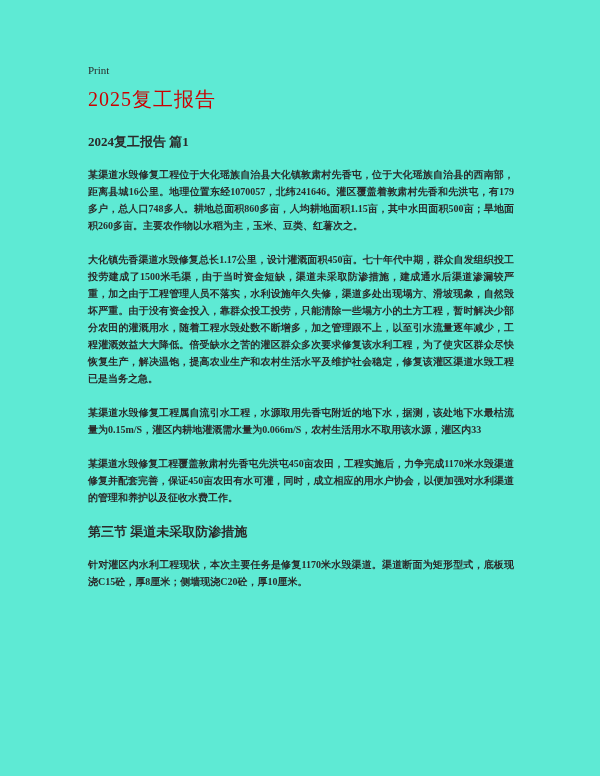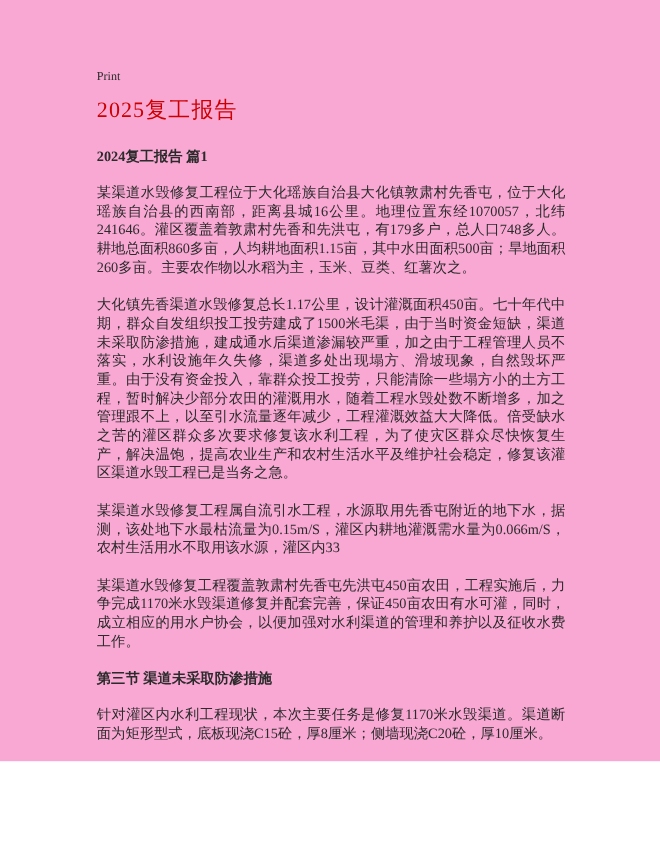--- a/index.html
+++ b/index.html
@@ -10,23 +10,23 @@
   body {
     width: 600px;
     height: 776px;
     overflow: hidden;
     font-family: "Liberation Serif", "DejaVu Serif", serif;
     color: #2b2b2b;
   }
   .page {
     box-sizing: border-box;
     width: 600px;
-    height: 692px;
+    height: 776px;
     padding: 64px 86px 40px 88px;
-    background: #f9a8d4;
+    background: #5eead4;
   }
   .print-link {
     font-size: 11px;
     color: #2b2b2b;
     margin: 0 0 10px 0;
     cursor: pointer;
   }
   .doc-title {
     text-align: left;
     font-size: 20px;
@@ -39,24 +39,25 @@
     font-size: 12.5px;
     margin: 20px 0 16px 0;
   }
   .article-title,
   .section-heading {
     font-size: 13px;
     font-weight: bold;
     margin: 16px 0 15px 0;
   }
   p.body-para {
-    font-size: 13px;
+    font-size: 10px;
     line-height: 17px;
     text-align: justify;
     margin: 14px 0 17px 0;
+    font-weight: bold;
   }
 </style>
 </head>
 <body>
 
 <div class="page">
 
   <div class="print-link">Print</div>
 
   <div class="doc-title">2025复工报告</div>

